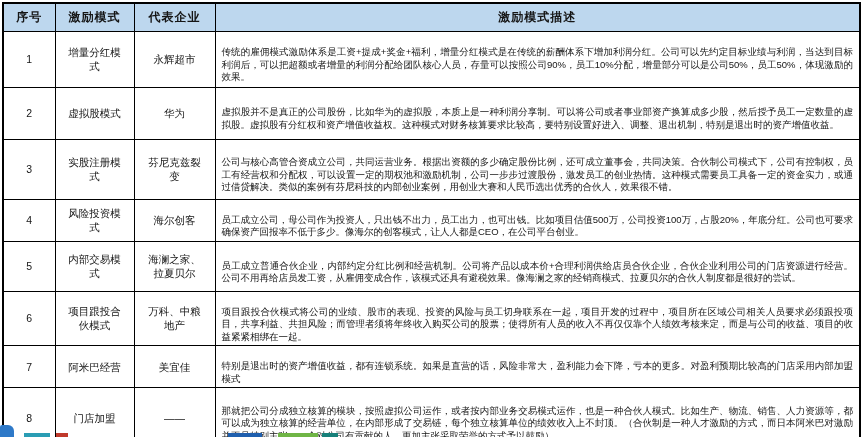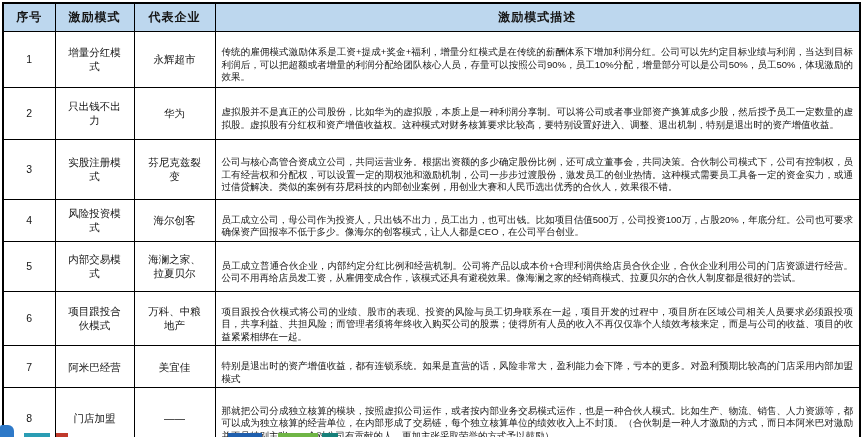--- a/index.html
+++ b/index.html
@@ -115,21 +115,21 @@
     </thead>
     <tbody>
         <tr>
       <td class="cell-num">1</td>
       <td class="cell-model">增量分红模式</td>
       <td class="cell-comp">永辉超市</td>
       <td class="cell-desc">传统的雇佣模式激励体系是工资+提成+奖金+福利，增量分红模式是在传统的薪酬体系下增加利润分红。公司可以先约定目标业绩与利润，当达到目标利润后，可以把超额或者增量的利润分配给团队核心人员，存量可以按照公司90%，员工10%分配，增量部分可以是公司50%，员工50%，体现激励的效果。</td>
     </tr>
         <tr>
       <td class="cell-num">2</td>
-      <td class="cell-model">只出钱不出力</td>
+      <td class="cell-model">虚拟股模式</td>
       <td class="cell-comp">华为</td>
       <td class="cell-desc">虚拟股并不是真正的公司股份，比如华为的虚拟股，本质上是一种利润分享制。可以将公司或者事业部资产换算成多少股，然后授予员工一定数量的虚拟股。虚拟股有分红权和资产增值收益权。这种模式对财务核算要求比较高，要特别设置好进入、调整、退出机制，特别是退出时的资产增值收益。</td>
     </tr>
         <tr>
       <td class="cell-num">3</td>
       <td class="cell-model">实股注册模式</td>
       <td class="cell-comp">芬尼克兹裂变</td>
       <td class="cell-desc">公司与核心高管合资成立公司，共同运营业务。根据出资额的多少确定股份比例，还可成立董事会，共同决策。合伙制公司模式下，公司有控制权，员工有经营权和分配权，可以设置一定的期权池和激励机制，公司一步步过渡股份，激发员工的创业热情。这种模式需要员工具备一定的资金实力，或通过借贷解决。类似的案例有芬尼科技的内部创业案例，用创业大赛和人民币选出优秀的合伙人，效果很不错。</td>
     </tr>
         <tr>

